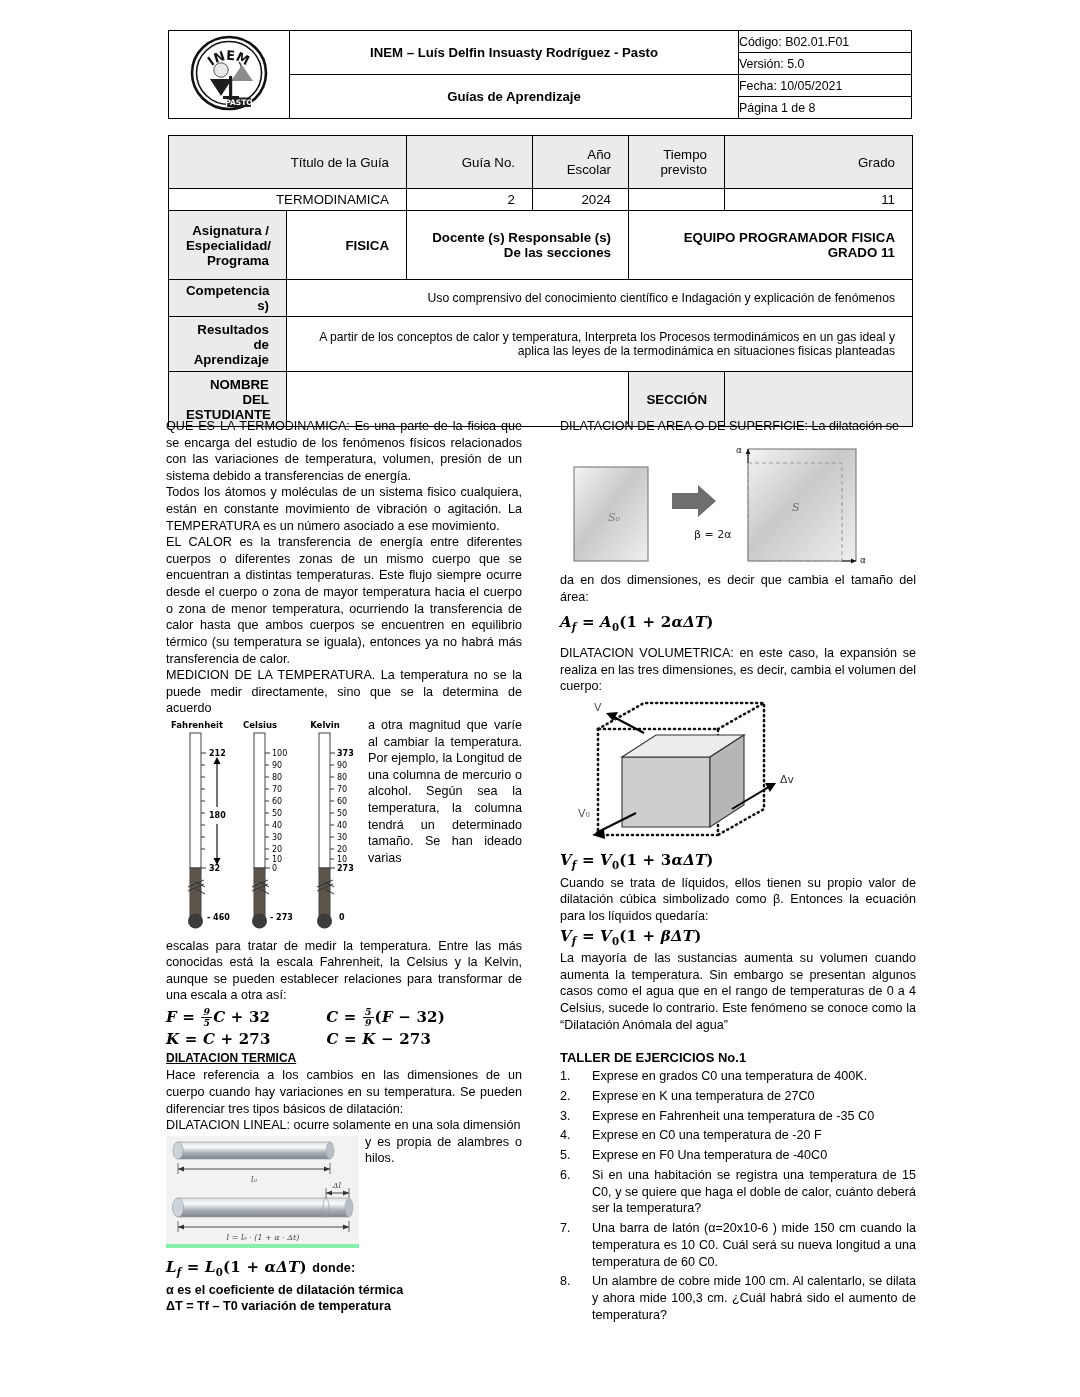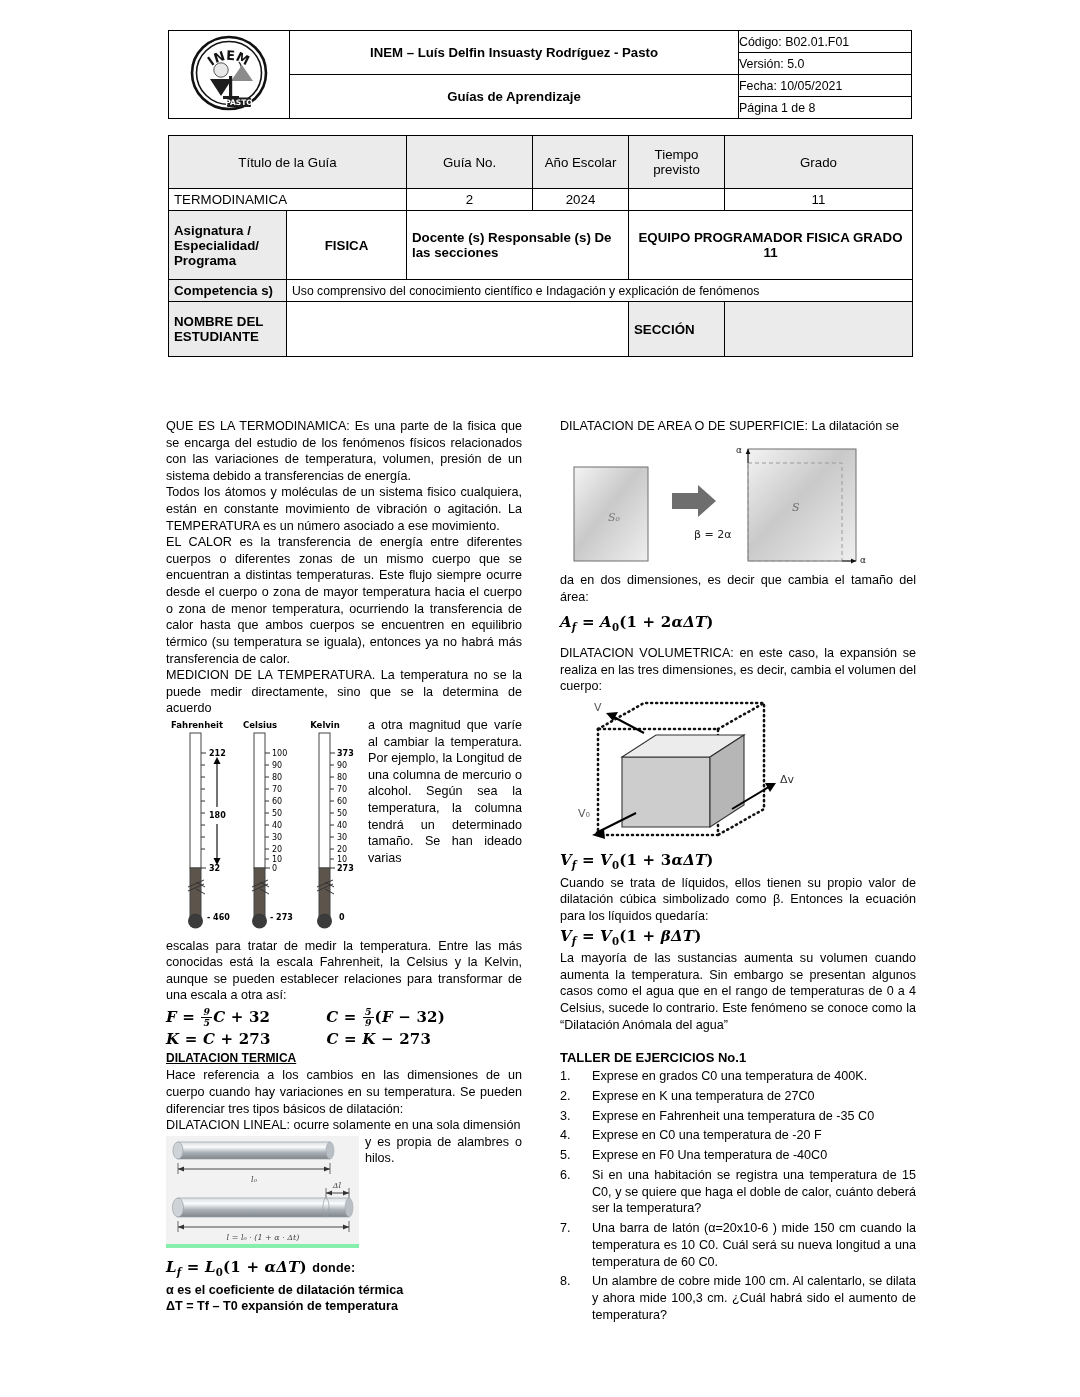--- a/index.html
+++ b/index.html
@@ -61,23 +61,24 @@
   .info-table {
     position: absolute;
     left: 168px;
     top: 135px;
     width: 744px;
     border-collapse: collapse;
     table-layout: fixed;
   }
   .info-table td {
     border: 1.6px solid #000;
-    padding: 3px 5px;
+    padding: 3px 17px;
     font-size: 13.3px;
     vertical-align: middle;
+    text-align: right;
   }
   .shade { background: #ebebeb; }
   .ctr { text-align: center; }
   .bold { font-weight: bold; }
   .tall { height: 46px; }
 
   
   .col {
     position: absolute;
     top: 418px;
@@ -216,20 +217,24 @@
     </tr>
     <tr>
       <td class="shade bold" style="height:62px">Asignatura / Especialidad/ Programa</td>
       <td class="ctr bold">FISICA</td>
       <td class="bold" colspan="2">Docente (s) Responsable (s) De las secciones</td>
       <td class="ctr bold" colspan="2">EQUIPO PROGRAMADOR  FISICA GRADO 11</td>
     </tr>
     <tr>
       <td class="shade bold">Competencia s)</td>
       <td colspan="5" style="font-size:12.2px">Uso comprensivo del conocimiento científico e Indagación y explicación de fenómenos</td>
+    </tr>
+    <tr>
+      <td class="shade bold" style="height:48px">Resultados de Aprendizaje</td>
+      <td colspan="5" style="font-size:12.2px">A partir de los conceptos de calor y temperatura, Interpreta los Procesos termodinámicos en un gas ideal  y aplica las leyes de la termodinámica en situaciones fisicas planteadas</td>
     </tr>
     <tr>
       <td class="shade bold" style="height:48px">NOMBRE DEL ESTUDIANTE</td>
       <td colspan="3"></td>
       <td class="shade bold">SECCIÓN</td>
       <td class="shade"></td>
     </tr>
   </tbody>
     </table>
 
@@ -406,21 +411,21 @@
         </svg>
       </div>
       <p class="para">y es propia de alambres o hilos.</p>
     </div>
 
     <div class="math" style="margin-top:8px">
       L<sub class="sm">f</sub> <span class="up">=</span> L<sub class="sm up">0</sub><span class="up">(1 + </span>αΔT<span class="up">)</span>
       <span style="font-family:'Liberation Sans',sans-serif;font-style:normal;font-weight:bold;font-size:12.6px">donde:</span>
     </div>
     <p class="para bold" style="font-size:12.6px">α es el coeficiente de dilatación térmica</p>
-    <p class="para bold" style="font-size:12.6px">ΔT = Tf – T0  expansión de temperatura</p>
+    <p class="para bold" style="font-size:12.6px">ΔT = Tf – T0  variación de temperatura</p>
   </div>
 
   <div class="col col-right">
 
     <p class="para" style="text-align:left"><span class="nb">DILATACION  DE AREA O DE SUPERFICIE:</span><span> La dilatación se</span></p>
 
     <div style="margin:6px 0 4px 0;">
       <svg width="340" height="123" viewBox="0 0 340 123" aria-hidden="true">
         <defs>
           <linearGradient id="sqg" x1="0" y1="0" x2="1" y2="1">

